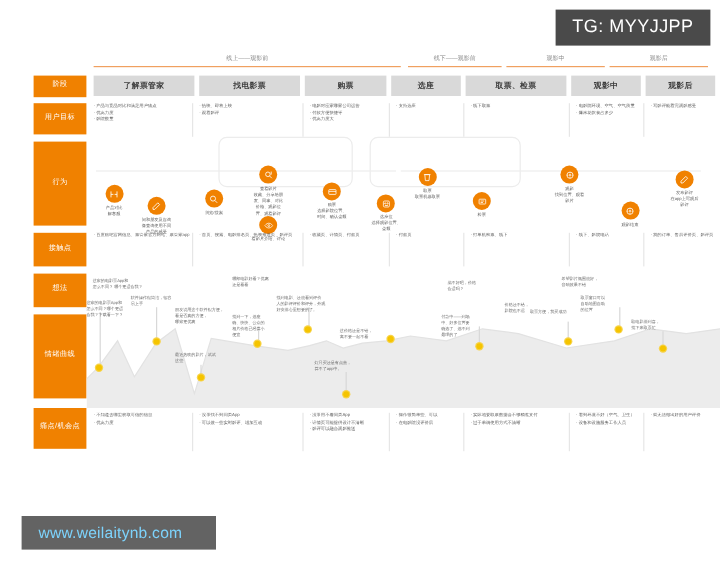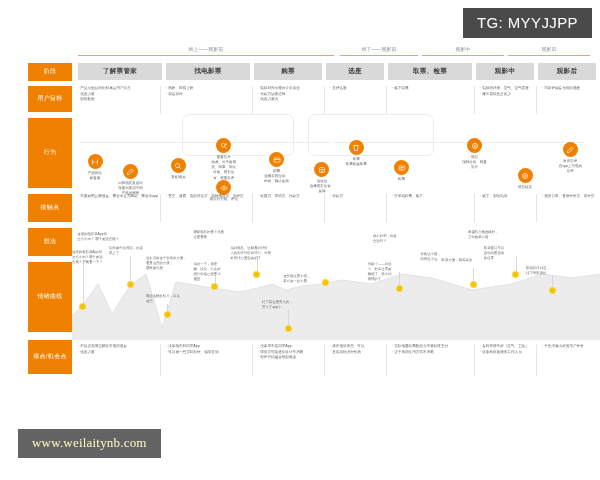--- a/index.html
+++ b/index.html
@@ -14,25 +14,24 @@
   
   .tg-badge{
     position:absolute;top:8px;right:8px;
     background:#4a4a4a;color:#ffffff;
     font-size:15px;letter-spacing:.4px;
     padding:6px 14px 7px 14px;
     z-index:40;
   }
   .url-badge{
     position:absolute;left:18px;bottom:22px;
-    background:#636363;color:#fef9c3;
+    background:#636363;color:#7dd3fc;
     font-size:13px;letter-spacing:.2px;
-    padding:6px 14px 7px 14px;
+    padding:6px 28px 7px 14px;
     z-index:40;
-    font-family:Liberation Serif, serif;
   }
   
   .board{
     position:absolute;left:0;top:44px;
     width:600px;height:380px;
   }
   
   .labelcol{
     position:absolute;left:0;top:0;width:72px;height:100%;
   }

